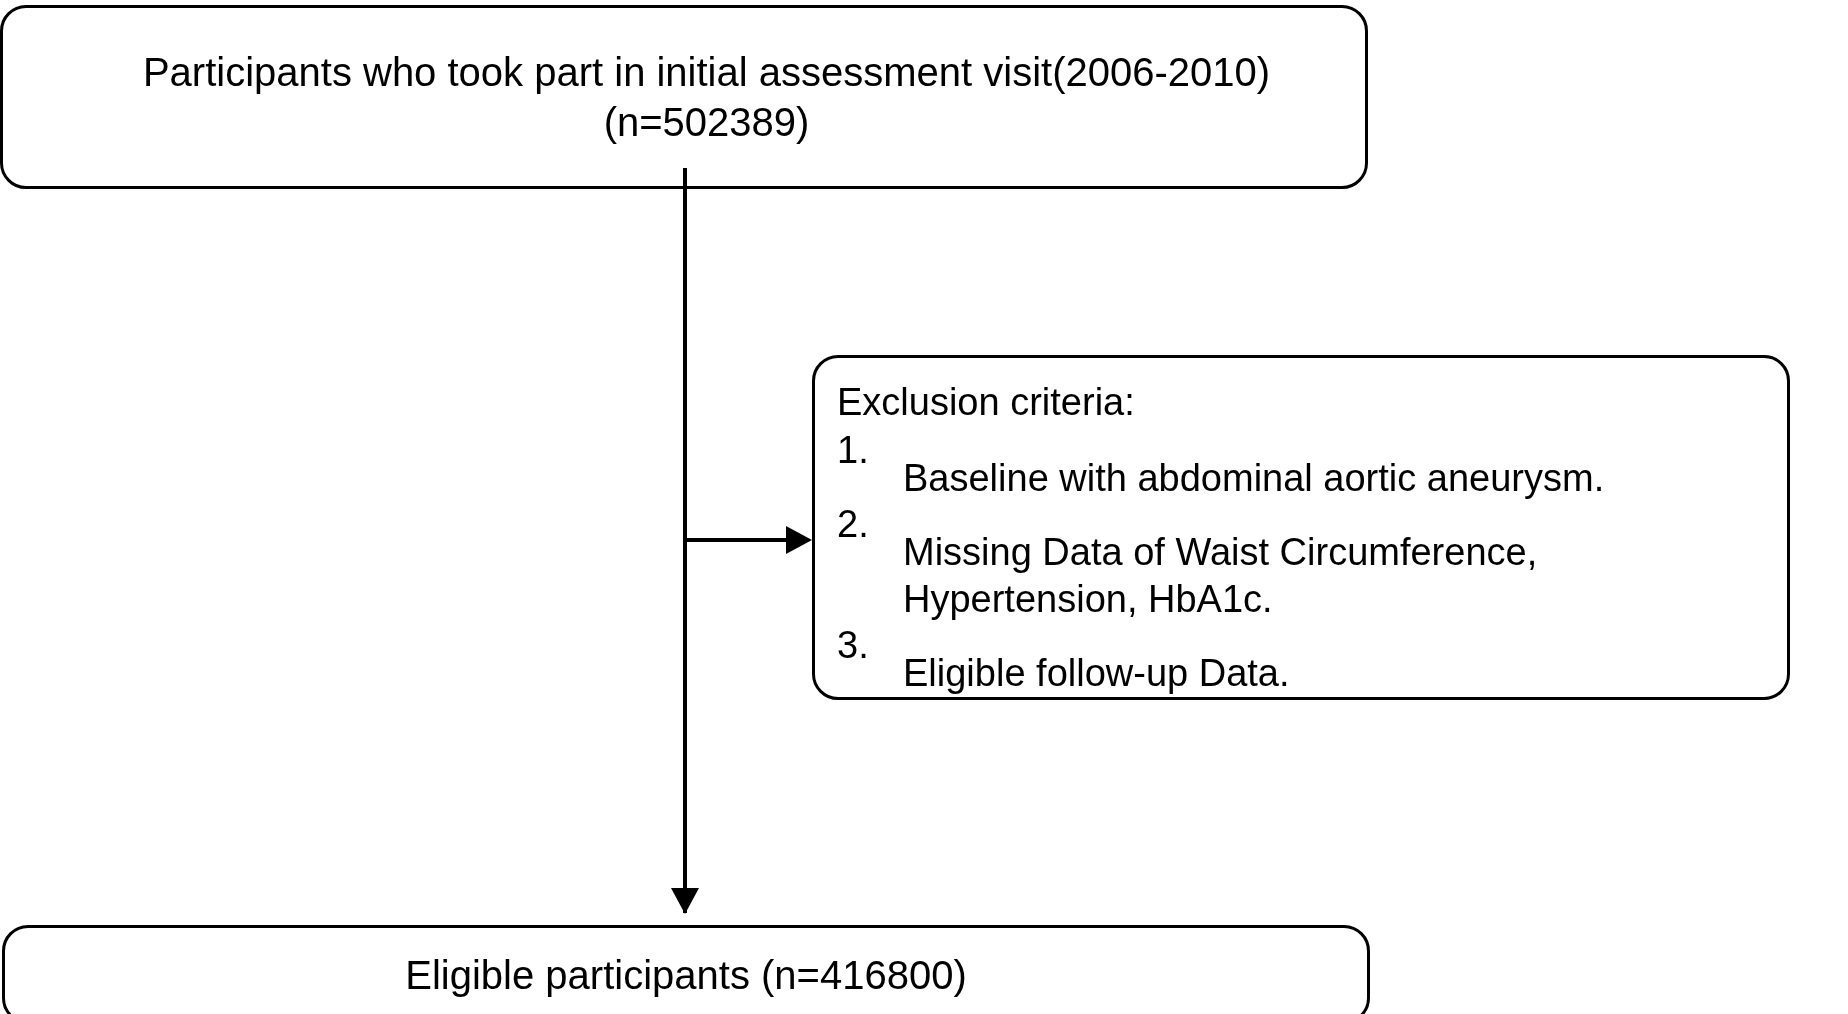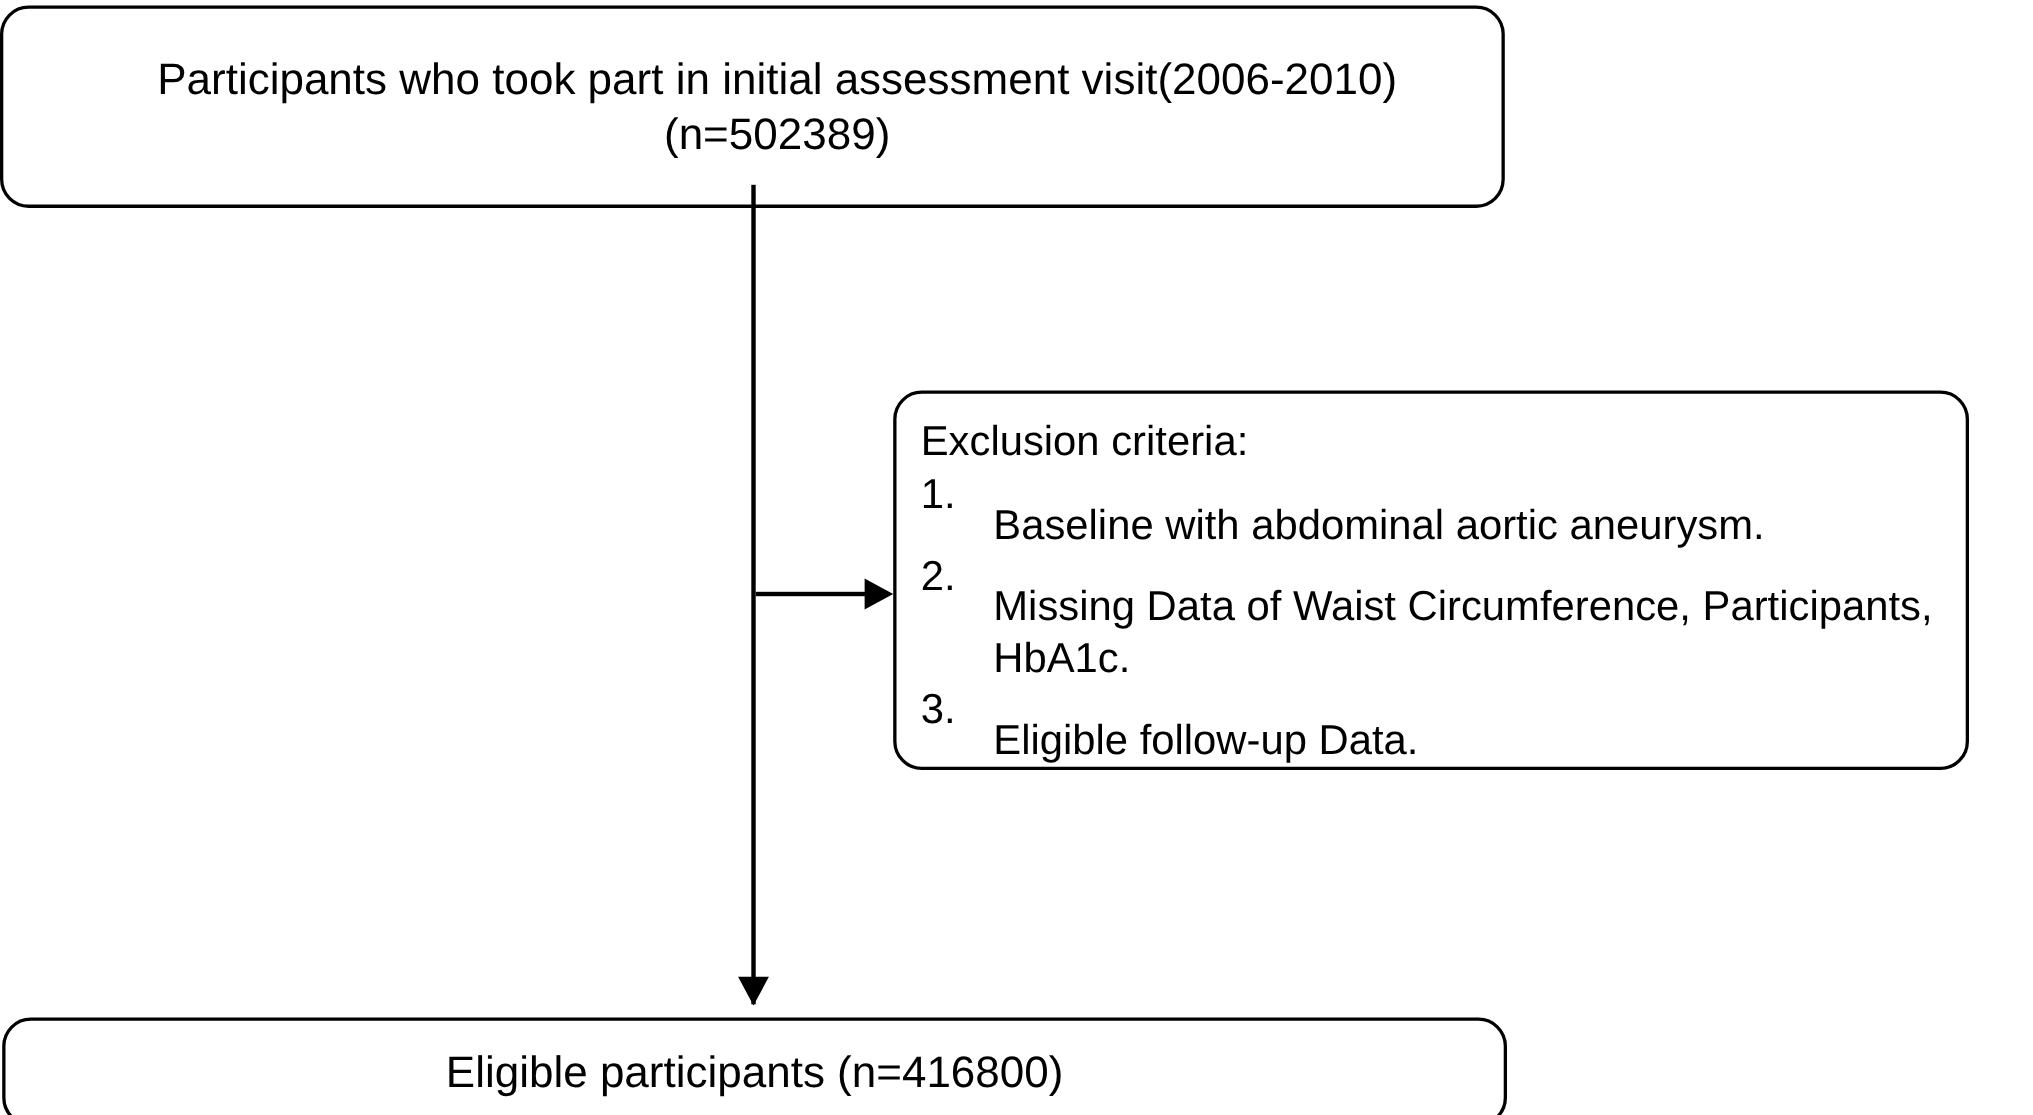--- a/index.html
+++ b/index.html
@@ -156,21 +156,21 @@
   <div class="node" id="node-exclusion">
     <div class="excl-inner">
       <div class="excl-title">Exclusion criteria:</div>
       <ul class="excl-list">
         <li>
           <span class="num">1.</span>
           <span class="txt">Baseline with abdominal aortic aneurysm.</span>
         </li>
         <li>
           <span class="num">2.</span>
-          <span class="txt">Missing Data of Waist Circumference, Participants, HbA1c.</span>
+          <span class="txt">Missing Data of Waist Circumference, Hypertension, HbA1c.</span>
         </li>
         <li>
           <span class="num">3.</span>
           <span class="txt">Eligible follow-up Data.</span>
         </li>
       </ul>
     </div>
   </div>
 
   <div class="arrowhead-down" id="arrow-to-eligible"></div>

